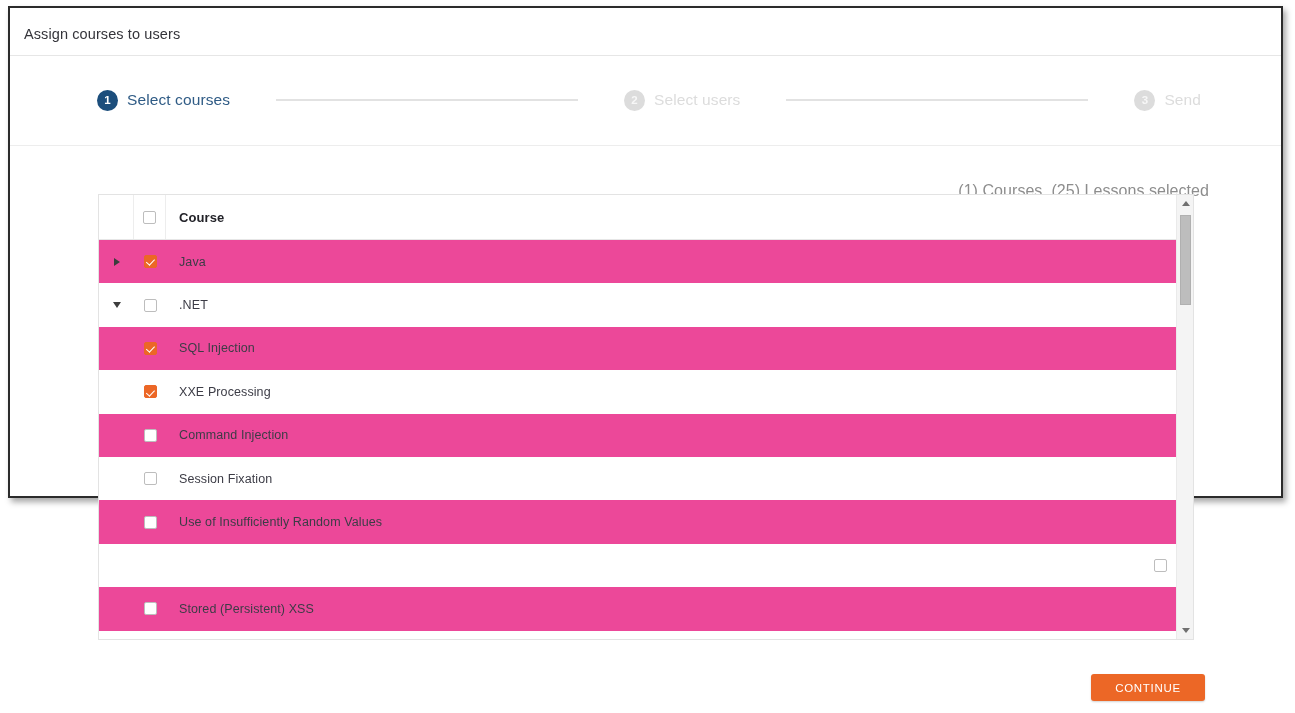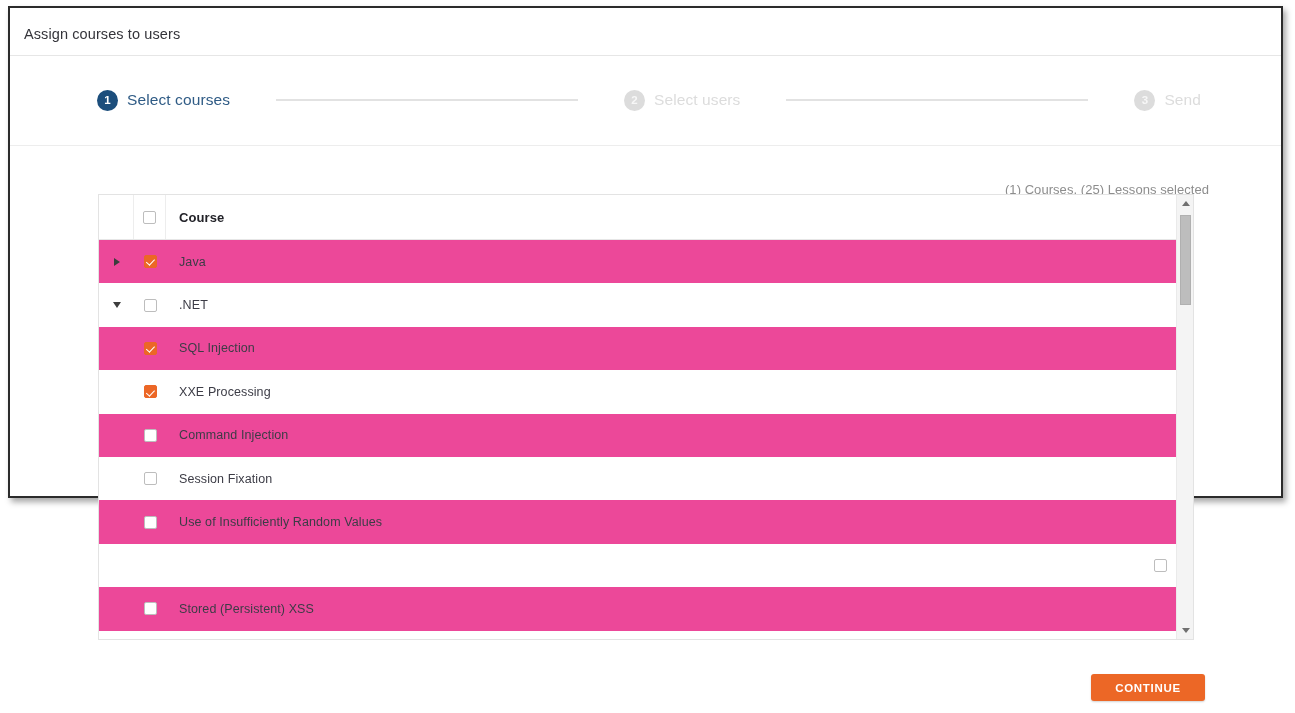--- a/index.html
+++ b/index.html
@@ -108,21 +108,21 @@
     position: absolute;
     left: 0;
     top: 139px;
     right: 0;
     bottom: 0;
   }
   .sel-count {
     position: absolute;
     right: 72px;
     top: 35px;
-    font-size: 13px;
+    font-size: 16px;
     color: #8d8d8d;
     letter-spacing: 0.05px;
     white-space: nowrap;
     margin-left: 32px;
   }
 
   .table-wrap {
     position: absolute;
     left: 88px;
     top: 47px;
@@ -280,21 +280,21 @@
     position: absolute;
     right: 76px;
     top: 527px;
     width: 114px;
     height: 27px;
     background: #ec6726;
     border: none;
     border-radius: 3px;
     color: #ffffff;
     font-size: 11.5px;
-    font-weight: bold;
+    font-weight: normal;
     letter-spacing: 0.7px;
     font-family: "Liberation Sans", sans-serif;
     cursor: pointer;
     box-shadow: 0 1px 2px rgba(0,0,0,0.18);
   }
 </style>
 </head>
 <body>
 
 <div id="screen">

